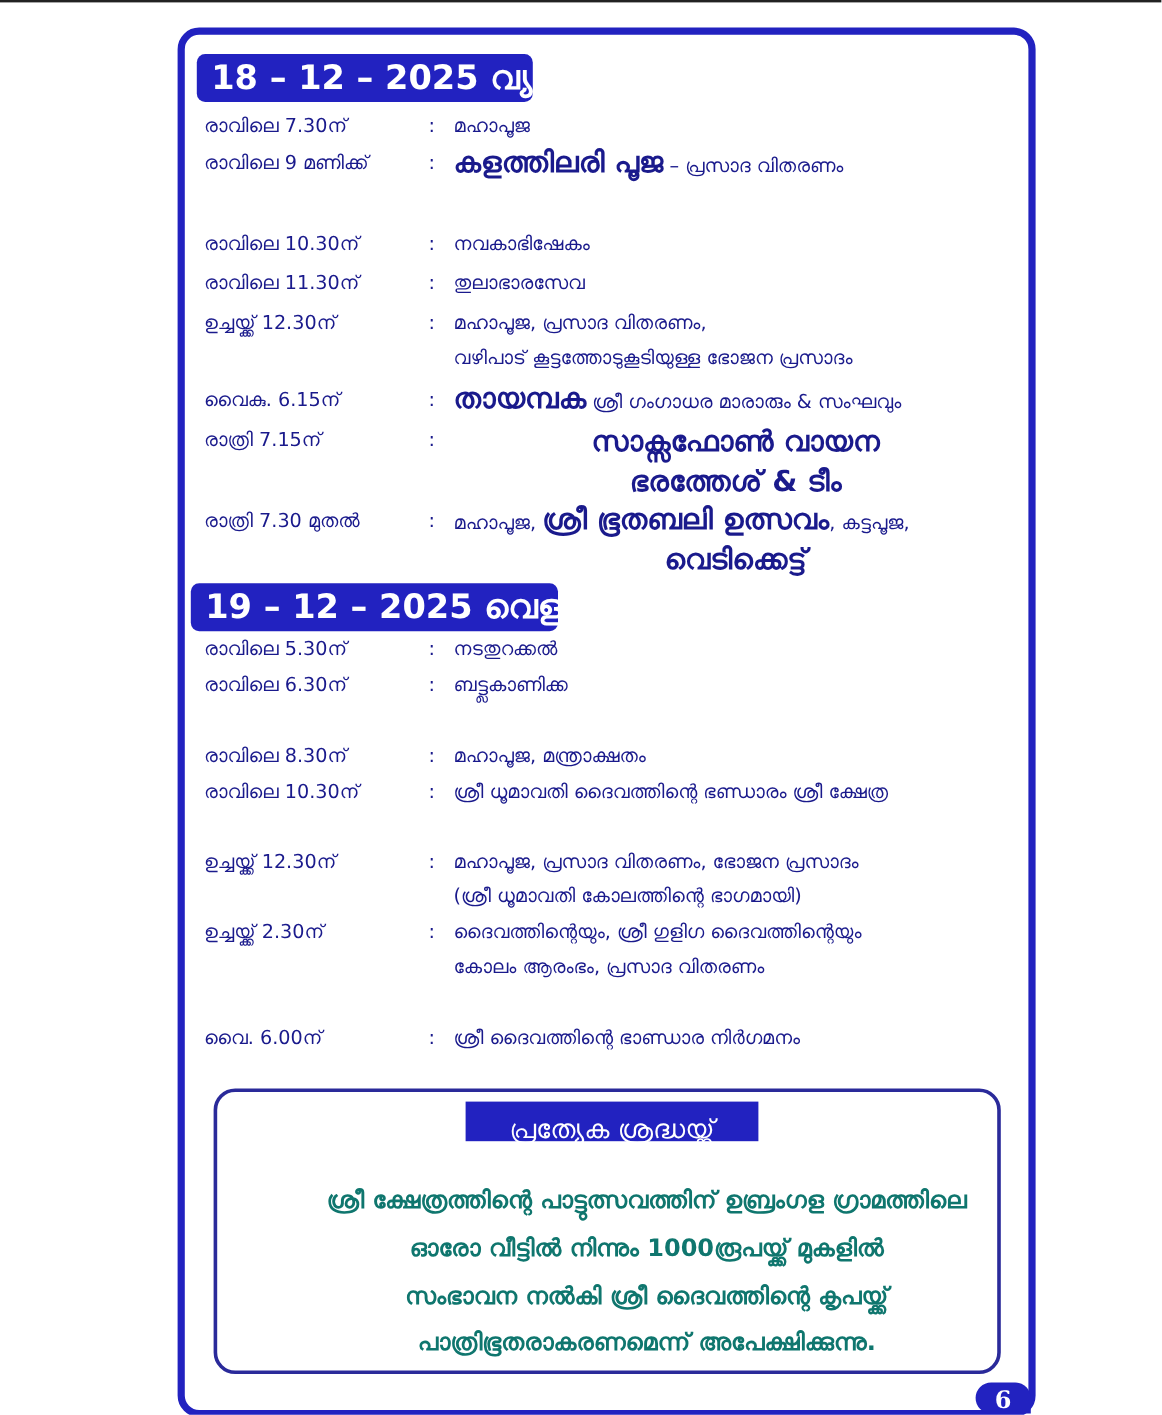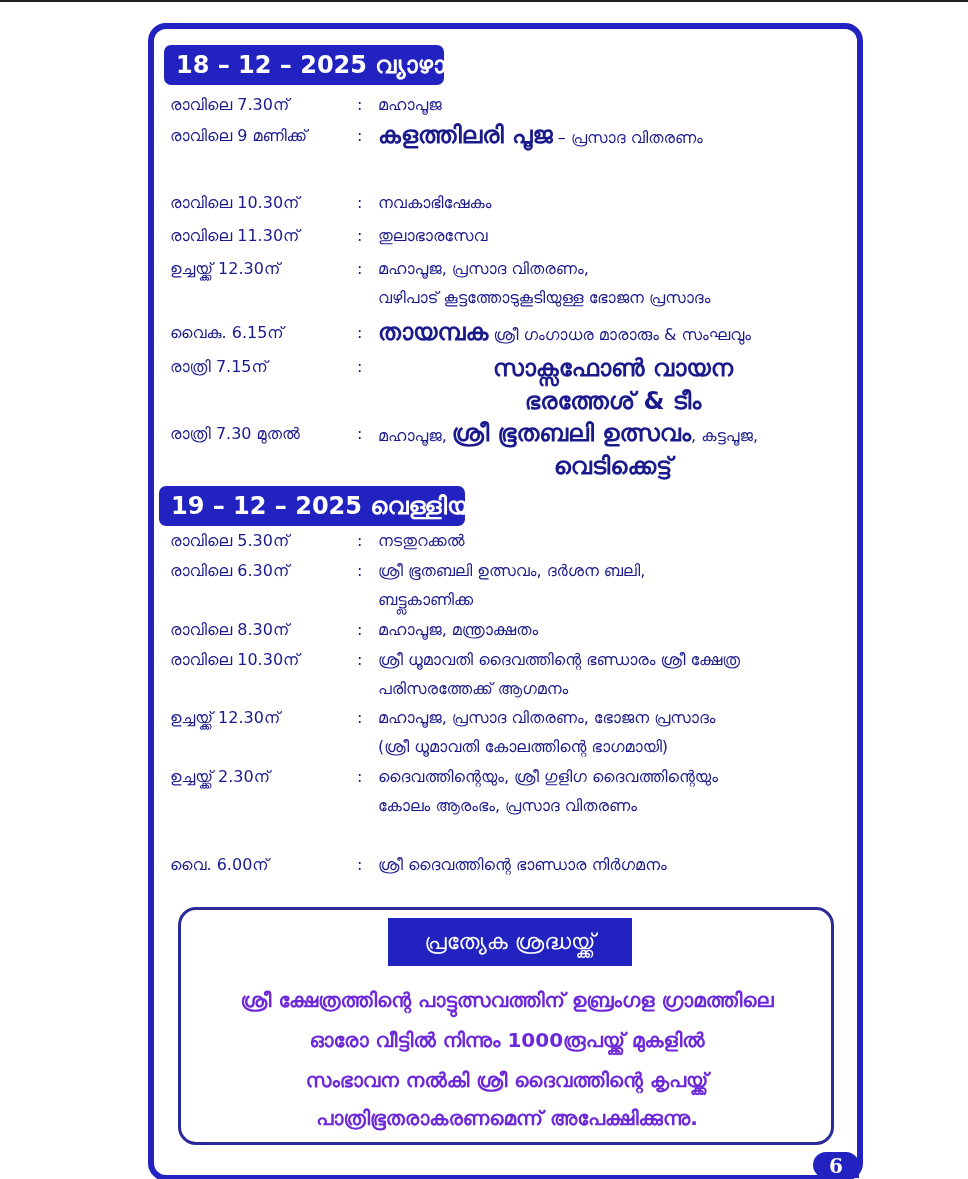--- a/index.html
+++ b/index.html
@@ -7,40 +7,40 @@
       width: 968px; height: 1179px; background: #ffffff; position: relative;
       overflow: hidden; font-family: "DejaVu Sans", sans-serif; color: #1a1a8c;
     }
     .top-rule { position: absolute; left: 0; top: 0; width: 968px; height: 2px; background: #222; }
     .page-frame {
       position: absolute; left: 148px; top: 23px; width: 703px; height: 1146px;
       border: 6px solid #2222c0; border-radius: 18px; box-sizing: content-box;
     }
     .date-header {
       position: absolute; background: #2222c0; color: #fff; border-radius: 7px;
-      font-size: 24px; font-weight: bold; padding: 0 12px; height: 40px; line-height: 40px;
+      font-size: 28px; font-weight: bold; padding: 0 12px; height: 40px; line-height: 40px;
       white-space: nowrap;
     }
     .row { position: absolute; left: 170px; width: 660px; font-size: 16px; line-height: 29px; }
     .row .time { position: absolute; left: 0; top: 0; width: 185px; white-space: nowrap; }
     .row .colon { position: absolute; left: 187px; top: 0; }
     .row .desc { position: absolute; left: 208px; top: 0; width: 470px; }
     .desc .line { display: block; white-space: nowrap; }
     .b { font-weight: bold; font-size: 24px; text-align: center; }
     .note-box {
       position: absolute; left: 178px; top: 907px; width: 656px; height: 238px;
       border: 3px solid #2a2a9a; border-radius: 18px; box-sizing: border-box;
     }
     .note-title {
-      position: absolute; left: 388px; top: 918px; width: 244px; height: 48px;
+      position: absolute; left: 388px; top: 918px; width: 244px; height: 33px;
       background: #2222c0; color: #fff; font-size: 22px; line-height: 48px; text-align: center;
     }
     .note-text {
       position: absolute; left: 182px; width: 650px; text-align: center;
-      font-size: 20px; font-weight: bold; color: #6d28d9; line-height: 37px;
+      font-size: 20px; font-weight: bold; color: #0f766e; line-height: 37px; padding-left: 32px;
     }
     .page-num {
       position: absolute; left: 813px; top: 1152px; width: 46px; height: 26px;
       background: #2222c0; color: #fff; border-radius: 23px 23px 0 23px;
       font-family: "DejaVu Serif", serif; font-weight: bold; font-size: 20px;
       text-align: center; line-height: 28px;
     }
   </style>
 </head>
 <body>
@@ -116,37 +116,35 @@
   <span class="time">രാവിലെ 5.30ന്</span>
   <span class="colon">:</span>
   <span class="desc">
       <span class="line">നടതുറക്കൽ</span>
     </span>
 </div>
 <div class="row" style="top:556px;">
   <span class="time">രാവിലെ 6.30ന്</span>
   <span class="colon">:</span>
   <span class="desc">
-    <span class="line">ശ്രീ ഭൂതബലി ഉത്സവം, ദർശന ബലി,</span>
     <span class="line">ബട്ട്ലകാണിക്ക</span>
   </span>
 </div>
 <div class="row" style="top:615px;">
   <span class="time">രാവിലെ 8.30ന്</span>
   <span class="colon">:</span>
   <span class="desc">
       <span class="line">മഹാപൂജ, മന്ത്രാക്ഷതം</span>
     </span>
 </div>
 <div class="row" style="top:645px;">
   <span class="time">രാവിലെ 10.30ന്</span>
   <span class="colon">:</span>
   <span class="desc">
     <span class="line">ശ്രീ ധൂമാവതി ദൈവത്തിന്റെ ഭണ്ഡാരം ശ്രീ ക്ഷേത്ര</span>
-    <span class="line">പരിസരത്തേക്ക് ആഗമനം</span>
   </span>
 </div>
 <div class="row" style="top:703px;">
   <span class="time">ഉച്ചയ്ക്ക് 12.30ന്</span>
   <span class="colon">:</span>
   <span class="desc">
     <span class="line">മഹാപൂജ, പ്രസാദ വിതരണം, ഭോജന പ്രസാദം</span>
     <span class="line">(ശ്രീ ധൂമാവതി കോലത്തിന്റെ ഭാഗമായി)</span>
   </span>
 </div>

